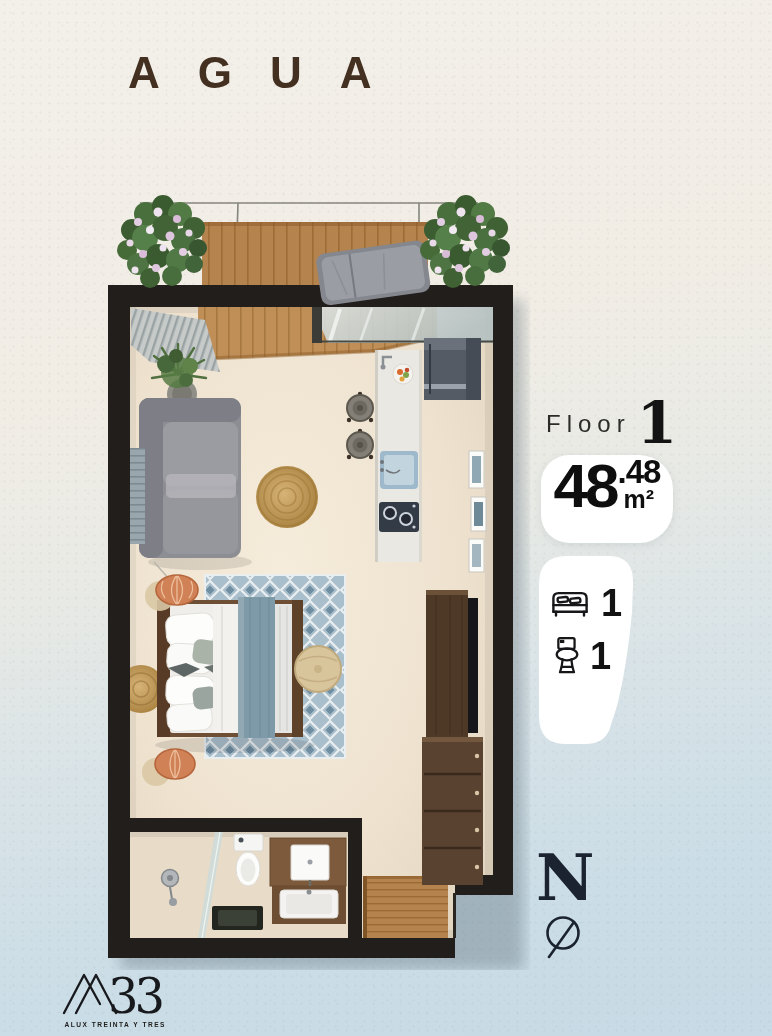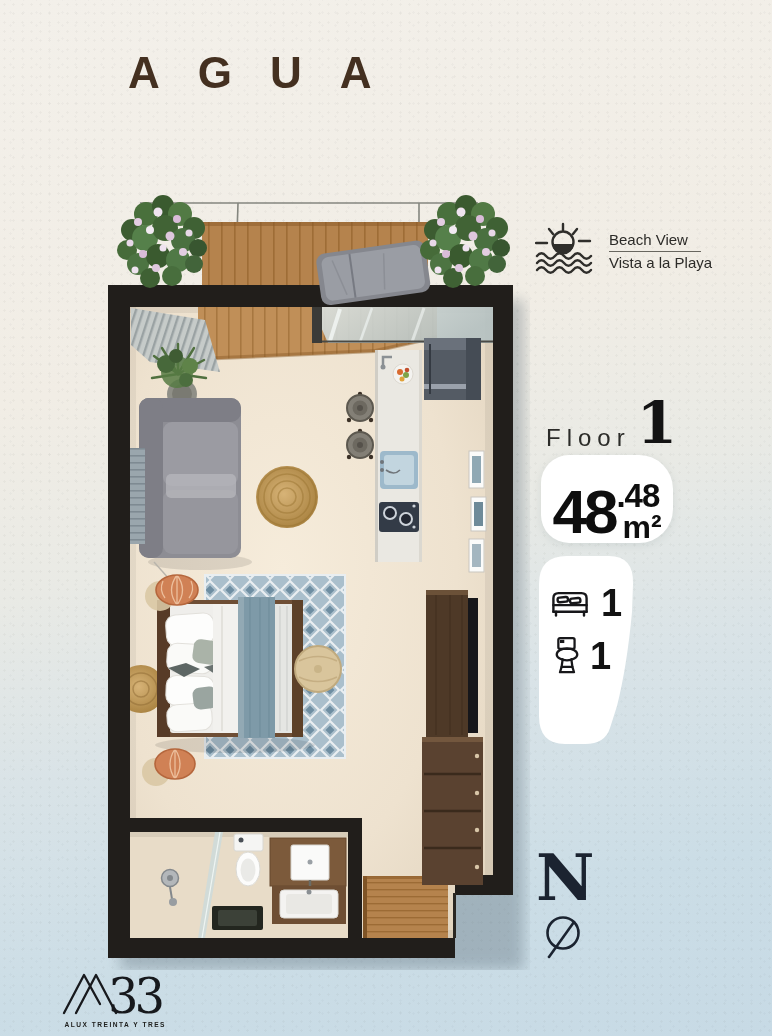--- a/index.html
+++ b/index.html
@@ -12,30 +12,30 @@
     background-size:9px 9px,13px 13px;background-position:0 0,4px 6px;}
   .title-name{position:absolute;left:128px;top:48px;font-size:44px;font-weight:700;
     letter-spacing:38px;color:#443020;white-space:nowrap;}
   .title-number{position:absolute;left:121px;top:81px;font-family:"DejaVu Serif",serif;
     font-size:108px;font-weight:700;letter-spacing:50px;line-height:1;color:#44301f;white-space:nowrap;}
   .plan{position:absolute;left:90px;top:190px;}
   .beach{position:absolute;left:535px;top:222px;display:flex;align-items:flex-start;}
   .beach-text{margin-left:10px;margin-top:9px;color:#2c2b28;font-size:15px;line-height:1.15;}
   .beach-divider{width:92px;border-top:1.6px solid #68665f;margin:3px 0 2px 0;}
   .floorline{position:absolute;left:546px;top:400px;display:flex;align-items:flex-start;}
-  .floor-label{font-size:24px;letter-spacing:6px;color:#2b2b28;margin-top:24px;}
+  .floor-label{font-size:24px;letter-spacing:6px;color:#2b2b28;margin-top:10px;}
   .floor-num{font-family:"DejaVu Serif",serif;font-size:58px;font-weight:700;line-height:.82;
     margin-left:6px;color:#131313;}
   .areacard{position:absolute;left:541px;top:455px;width:132px;height:88px;background:#fff;
-    border-radius:28px 34px 34px 28px;display:flex;align-items:flex-end;justify-content:center;
+    border-radius:28px 34px 34px 28px;display:flex;align-items:flex-start;justify-content:center;
     box-shadow:0 2px 8px rgba(110,125,130,.15);}
   .area-main{font-size:62px;font-weight:700;letter-spacing:-3px;color:#0e0e0e;line-height:1;}
   .area-col{display:flex;flex-direction:column;margin-left:1px;margin-top:-8px;}
   .area-sup{font-size:33px;font-weight:700;letter-spacing:-1px;color:#0e0e0e;line-height:1;margin-top:8px;}
-  .area-unit{font-size:32px;font-weight:700;color:#0e0e0e;line-height:1;margin-top:-1px;margin-left:6px;}
+  .area-unit{font-size:25px;font-weight:700;color:#0e0e0e;line-height:1;margin-top:-1px;margin-left:6px;}
   .countsblob{position:absolute;left:537px;top:554px;width:100px;height:192px;}
   .blob-bg{position:absolute;left:0;top:0;}
   .feat{position:absolute;display:flex;align-items:center;}
   .feat-bed{left:12px;top:30px;}
   .feat-toilet{left:17px;top:82px;}
   .feat-count{font-size:38px;font-weight:700;color:#131313;margin-left:10px;line-height:1;}
   .compass{position:absolute;left:536px;top:846px;}
   .compass-n{font-family:"DejaVu Serif",serif;font-size:64px;font-weight:700;color:#1b2330;line-height:1;}
   .compass-icon{margin-left:9px;margin-top:2px;display:block;}
   .logo{position:absolute;left:58px;top:969px;width:108px;text-align:right;}
@@ -395,39 +395,20 @@
       <rect x="323" y="251" width="100" height="44" rx="7" fill="#9a9da4"></rect>
       <line x1="352" y1="251" x2="352" y2="295" stroke="#777a82" stroke-width="2"></line>
       <line x1="334" y1="255" x2="344" y2="291" stroke="#8c8f96" stroke-width="1.5"></line>
       <line x1="386" y1="255" x2="382" y2="291" stroke="#8c8f96" stroke-width="1.5"></line>
     </g>
 
     <use href="#plantA"></use>
     <use href="#plantA" x="303"></use>
   </svg>
 
-  <div class="beach">
-    <svg width="64" height="56" viewBox="0 0 64 56" fill="none" stroke="#2f2e2b" stroke-width="2.4" stroke-linecap="round">
-      <line x1="28" y1="2" x2="28" y2="8"></line>
-      <line x1="14" y1="7" x2="18" y2="12"></line>
-      <line x1="42" y1="7" x2="38" y2="12"></line>
-      <circle cx="28" cy="20" r="10.5"></circle>
-      <line x1="1" y1="21" x2="12" y2="21"></line>
-      <line x1="44" y1="19" x2="55" y2="19"></line>
-      <path d="M17.5,22 a10.5,10.5 0 0 0 21,0 z" fill="#2f2e2b" stroke="none"></path>
-      <path d="M2,34 q4.5,-5.5 9,0 t9,0 t9,0 t9,0 t9,0 t9,0"></path>
-      <path d="M2,41 q4.5,-5.5 9,0 t9,0 t9,0 t9,0 t9,0 t9,0"></path>
-      <path d="M2,48 q4.5,-5.5 9,0 t9,0 t9,0 t9,0 t9,0 t9,0"></path>
-    </svg>
-    <div class="beach-text">
-      <div>Beach View</div>
-      <div class="beach-divider"></div>
-      <div>Vista a la Playa</div>
-    </div>
-  </div>
 
   <div class="floorline">
     <span class="floor-label">Floor</span>
     <span class="floor-num">1</span>
   </div>
 
   <div class="areacard">
     <span class="area-main">48</span>
     <span class="area-col">
       <span class="area-sup">.48</span>

